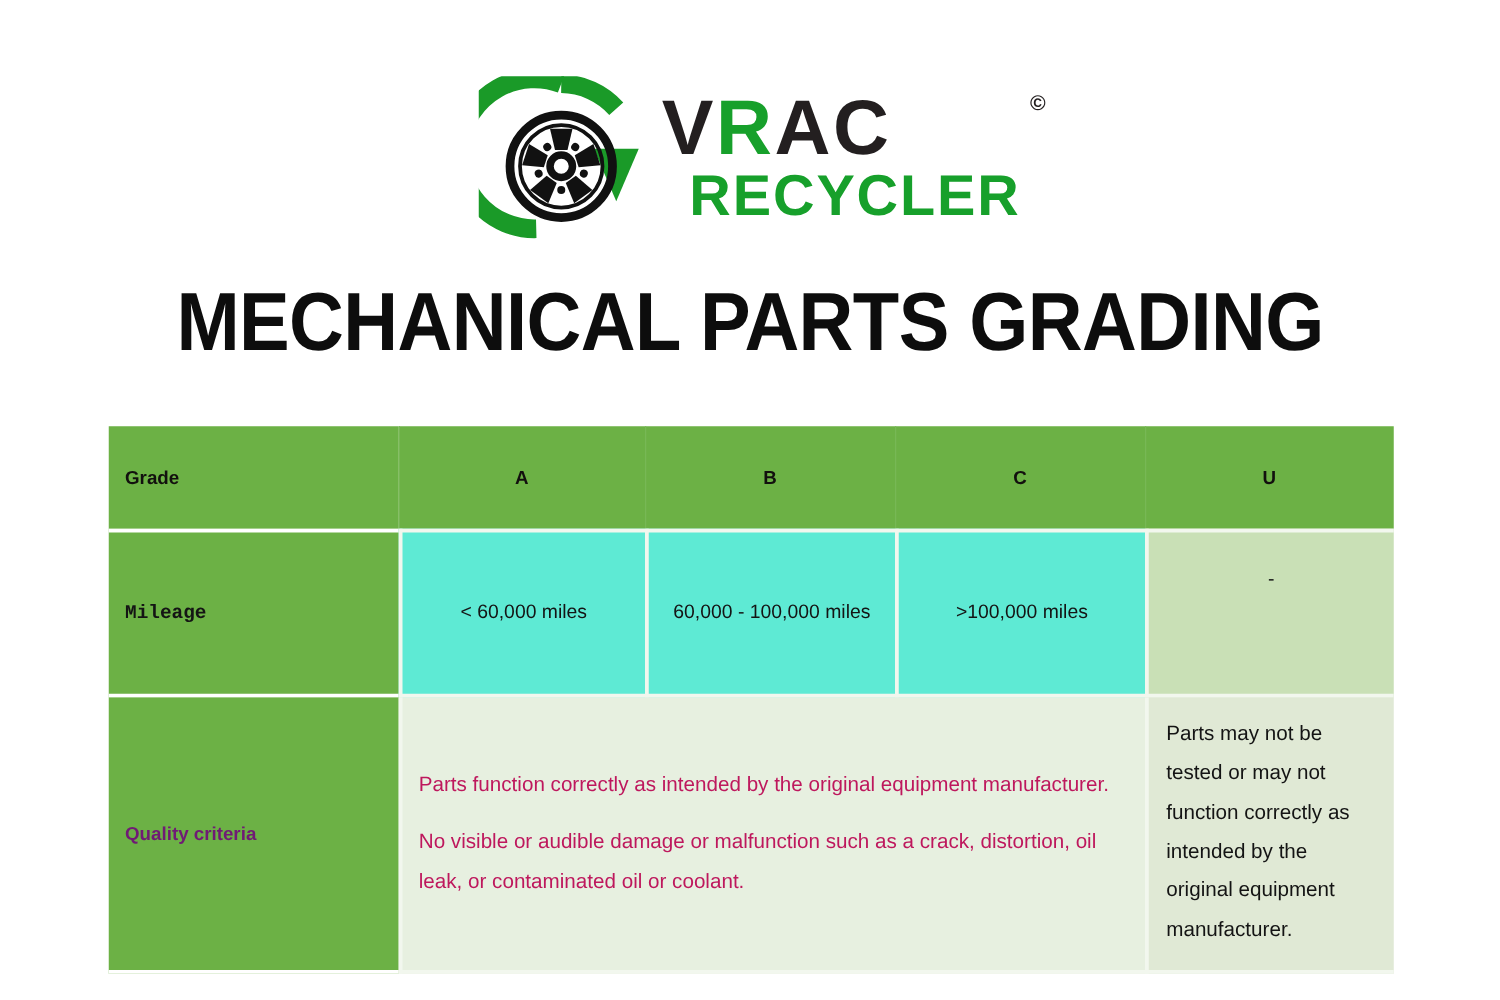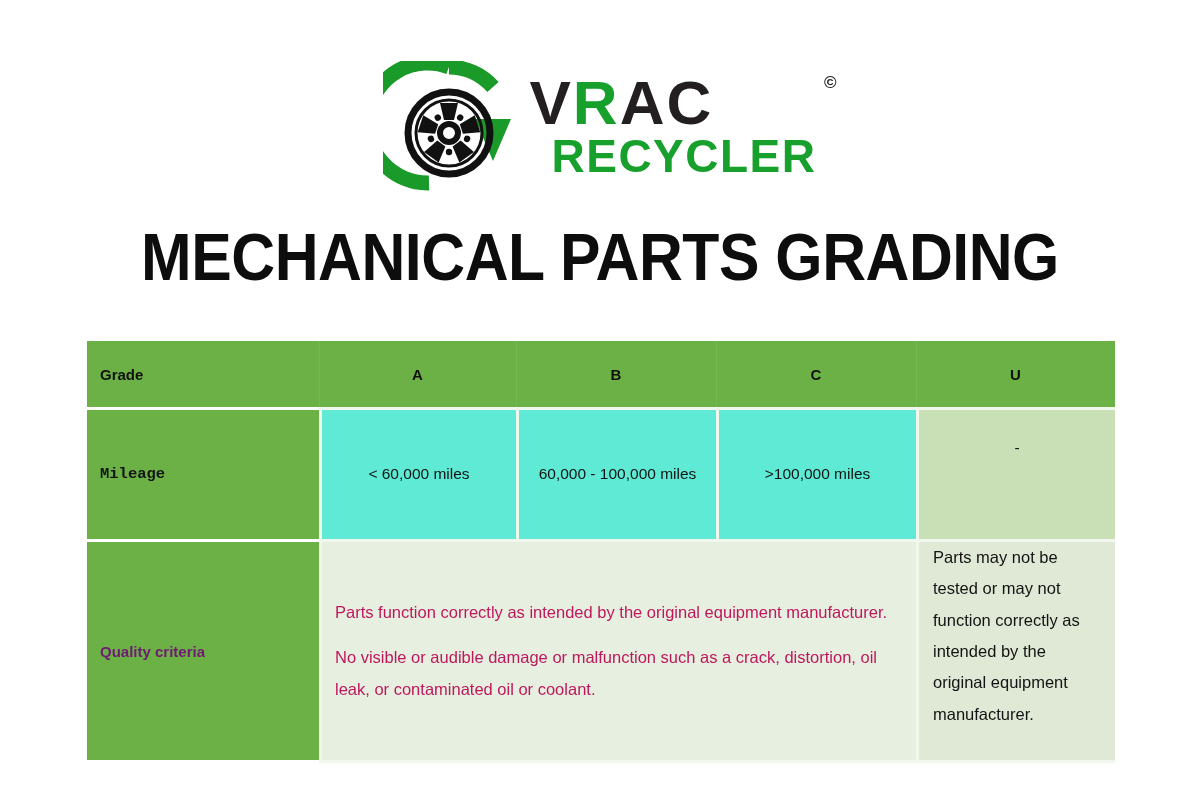--- a/index.html
+++ b/index.html
@@ -120,21 +120,21 @@
 
   .col-label  { width: 232px; }
   .col-a      { width: 197px; }
   .col-b      { width: 200px; }
   .col-c      { width: 200px; }
   .col-u      { width: 199px; }
 
   
   .hdr td {
     background: #6cb145;
-    height: 66px;
+    height: 82px;
     font-weight: bold;
     font-size: 15px;
     color: #12100e;
   }
   .hdr .h-label {
     padding-left: 13px;
     text-align: left;
   }
   .hdr .h-grade {
     text-align: center;
@@ -208,20 +208,21 @@
     border-left: 3px solid #f2f7ee;
     border-bottom: 3px solid #f2f7ee;
     padding: 0 16px 0 14px !important;
     font-size: 16.5px;
     line-height: 1.9;
     text-align: left;
     vertical-align: top !important;
     color: #141414;
   }
   .cell-criteria-u .u-inner {
+    padding-top: 14px;
   }
 </style>
 </head>
 <body>
 
 <div class="logo-block">
   <div class="logo-inner">
 
     <div class="logo-mark">
       <svg viewBox="0 0 132 132" width="132" height="132" aria-hidden="true">

